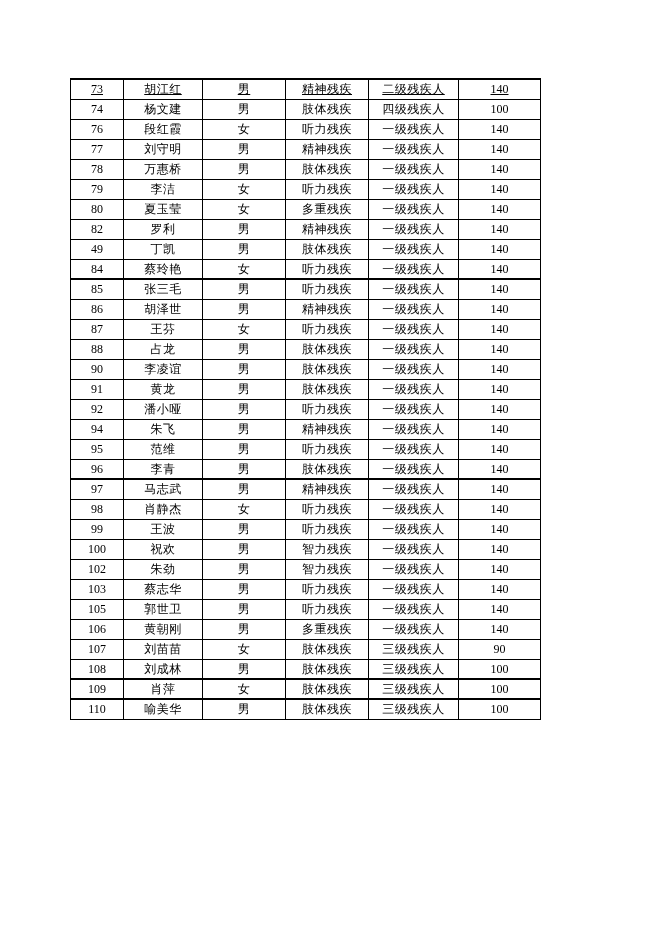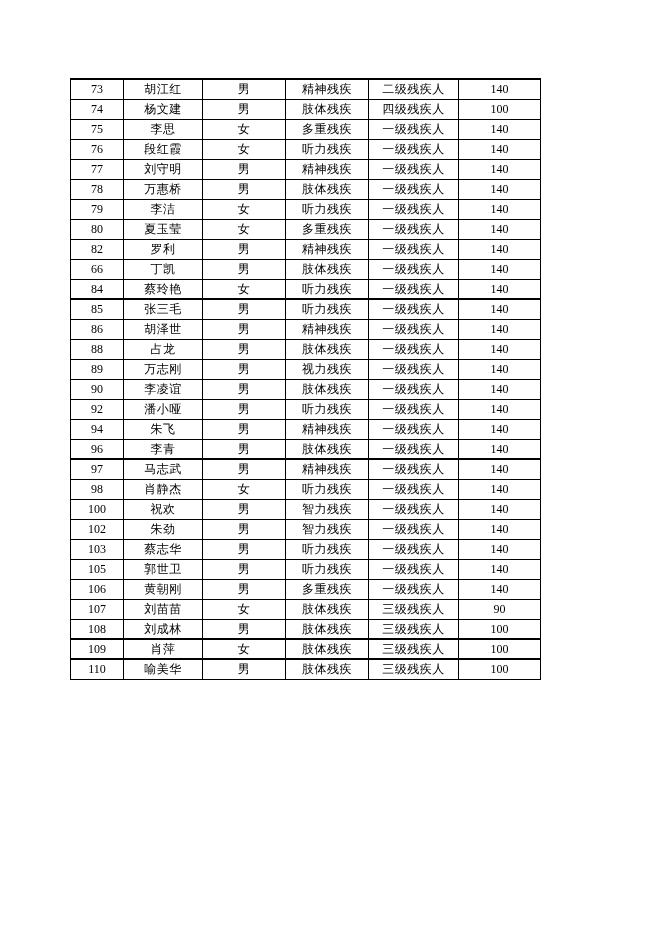--- a/index.html
+++ b/index.html
@@ -57,21 +57,21 @@
   td.cn {
     font-family: "DejaVu Sans", "Liberation Sans", sans-serif;
     font-size: 12px;
     letter-spacing: 0.5px;
     color: #000;
   }
   
   tr.thick-top > td { border-top-width: 2px; }
   tr.thick-bottom > td { border-bottom-width: 2px; }
   
-  tr.table-head-rule > td { border-top-width: 2px; }
+  tr.table-head-rule > td { border-top-width: 2px; text-decoration: underline; }
 </style>
 </head>
 <body>
 
 <div id="sheet">
   <table class="grid">
     <colgroup>
       <col class="c-index">
       <col class="c-name">
       <col class="c-gender">
@@ -90,28 +90,20 @@
         </tr>
         <tr>
           <td class="num">74</td>
           <td class="cn">杨文建</td>
           <td class="cn">男</td>
           <td class="cn">肢体残疾</td>
           <td class="cn">四级残疾人</td>
           <td class="num">100</td>
         </tr>
         <tr>
-          <td class="num">75</td>
-          <td class="cn">李思</td>
-          <td class="cn">女</td>
-          <td class="cn">多重残疾</td>
-          <td class="cn">一级残疾人</td>
-          <td class="num">140</td>
-        </tr>
-        <tr>
           <td class="num">76</td>
           <td class="cn">段红霞</td>
           <td class="cn">女</td>
           <td class="cn">听力残疾</td>
           <td class="cn">一级残疾人</td>
           <td class="num">140</td>
         </tr>
         <tr>
           <td class="num">77</td>
           <td class="cn">刘守明</td>
@@ -146,21 +138,21 @@
         </tr>
         <tr>
           <td class="num">82</td>
           <td class="cn">罗利</td>
           <td class="cn">男</td>
           <td class="cn">精神残疾</td>
           <td class="cn">一级残疾人</td>
           <td class="num">140</td>
         </tr>
         <tr>
-          <td class="num">66</td>
+          <td class="num">49</td>
           <td class="cn">丁凯</td>
           <td class="cn">男</td>
           <td class="cn">肢体残疾</td>
           <td class="cn">一级残疾人</td>
           <td class="num">140</td>
         </tr>
         <tr class="thick-bottom">
           <td class="num">84</td>
           <td class="cn">蔡玲艳</td>
           <td class="cn">女</td>
@@ -178,56 +170,72 @@
         </tr>
         <tr>
           <td class="num">86</td>
           <td class="cn">胡泽世</td>
           <td class="cn">男</td>
           <td class="cn">精神残疾</td>
           <td class="cn">一级残疾人</td>
           <td class="num">140</td>
         </tr>
         <tr>
+          <td class="num">87</td>
+          <td class="cn">王芬</td>
+          <td class="cn">女</td>
+          <td class="cn">听力残疾</td>
+          <td class="cn">一级残疾人</td>
+          <td class="num">140</td>
+        </tr>
+        <tr>
           <td class="num">88</td>
           <td class="cn">占龙</td>
           <td class="cn">男</td>
           <td class="cn">肢体残疾</td>
           <td class="cn">一级残疾人</td>
           <td class="num">140</td>
         </tr>
         <tr>
-          <td class="num">89</td>
-          <td class="cn">万志刚</td>
-          <td class="cn">男</td>
-          <td class="cn">视力残疾</td>
-          <td class="cn">一级残疾人</td>
-          <td class="num">140</td>
-        </tr>
-        <tr>
           <td class="num">90</td>
           <td class="cn">李凌谊</td>
           <td class="cn">男</td>
           <td class="cn">肢体残疾</td>
           <td class="cn">一级残疾人</td>
           <td class="num">140</td>
         </tr>
         <tr>
+          <td class="num">91</td>
+          <td class="cn">黄龙</td>
+          <td class="cn">男</td>
+          <td class="cn">肢体残疾</td>
+          <td class="cn">一级残疾人</td>
+          <td class="num">140</td>
+        </tr>
+        <tr>
           <td class="num">92</td>
           <td class="cn">潘小哑</td>
           <td class="cn">男</td>
           <td class="cn">听力残疾</td>
           <td class="cn">一级残疾人</td>
           <td class="num">140</td>
         </tr>
         <tr>
           <td class="num">94</td>
           <td class="cn">朱飞</td>
           <td class="cn">男</td>
           <td class="cn">精神残疾</td>
+          <td class="cn">一级残疾人</td>
+          <td class="num">140</td>
+        </tr>
+        <tr>
+          <td class="num">95</td>
+          <td class="cn">范维</td>
+          <td class="cn">男</td>
+          <td class="cn">听力残疾</td>
           <td class="cn">一级残疾人</td>
           <td class="num">140</td>
         </tr>
         <tr class="thick-bottom">
           <td class="num">96</td>
           <td class="cn">李青</td>
           <td class="cn">男</td>
           <td class="cn">肢体残疾</td>
           <td class="cn">一级残疾人</td>
           <td class="num">140</td>
@@ -237,20 +245,28 @@
           <td class="cn">马志武</td>
           <td class="cn">男</td>
           <td class="cn">精神残疾</td>
           <td class="cn">一级残疾人</td>
           <td class="num">140</td>
         </tr>
         <tr>
           <td class="num">98</td>
           <td class="cn">肖静杰</td>
           <td class="cn">女</td>
+          <td class="cn">听力残疾</td>
+          <td class="cn">一级残疾人</td>
+          <td class="num">140</td>
+        </tr>
+        <tr>
+          <td class="num">99</td>
+          <td class="cn">王波</td>
+          <td class="cn">男</td>
           <td class="cn">听力残疾</td>
           <td class="cn">一级残疾人</td>
           <td class="num">140</td>
         </tr>
         <tr>
           <td class="num">100</td>
           <td class="cn">祝欢</td>
           <td class="cn">男</td>
           <td class="cn">智力残疾</td>
           <td class="cn">一级残疾人</td>

